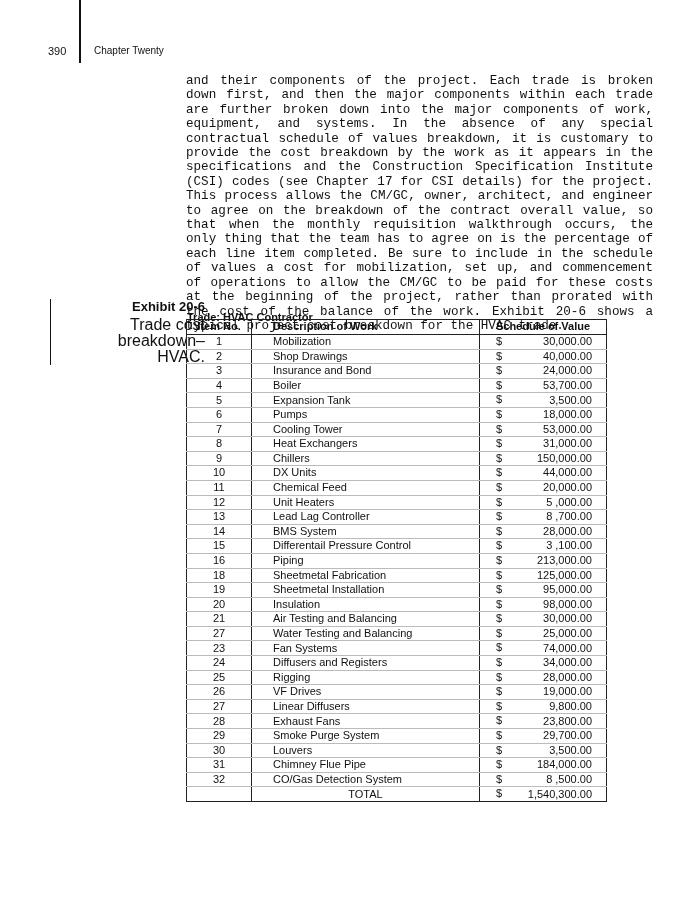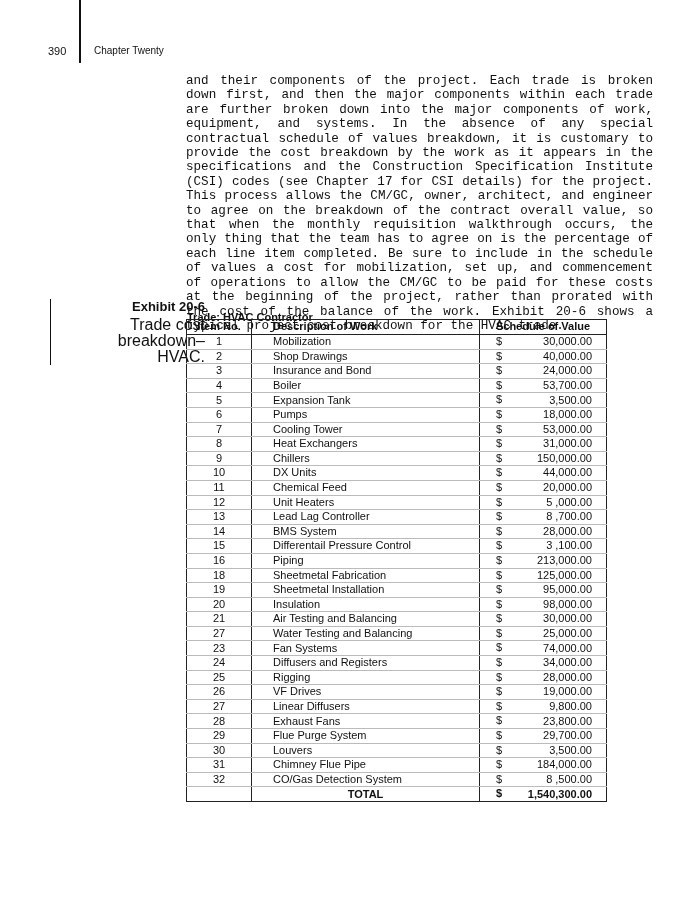--- a/index.html
+++ b/index.html
@@ -17,21 +17,21 @@
     table.sov th { font-weight: bold; border-bottom: 1px solid #222; padding: 0; height: 14px; }
     table.sov td { padding: 0; height: 13.6px; border-bottom: 1px solid #bbb; }
     table.sov th.c-item, table.sov td.c-item { width: 64px; text-align: center; border-right: 1px solid #222; }
     table.sov th.c-desc, table.sov td.c-desc { width: 206px; border-right: 1px solid #222; }
     table.sov th.c-desc { text-align: left; padding-left: 21px; }
     table.sov td.c-desc { padding-left: 21px; }
     table.sov th.c-val { text-align: center; }
     table.sov td.c-val { position: relative; }
     .dollar { position: absolute; left: 16px; top: 0; }
     .amt { display: block; text-align: right; padding-right: 14px; }
-    tr.total-row td { border-top: 1.5px solid #222; border-bottom: none; font-weight: bold; height: 14px; }
+    tr.total-row td { border-top: 1.5px solid #222; border-bottom: none; font-weight: normal; height: 14px; }
     tr.total-row td.c-desc { text-align: center; padding-left: 0; }
   </style>
 </head>
 <body>
 
 <div class="running-head">
   <div class="head-rule"></div>
   <span class="page-num">390</span>
   <span class="chapter-name">Chapter Twenty</span>
 </div>
@@ -265,21 +265,21 @@
       <tr>
         <td class="c-item">28</td>
         <td class="c-desc">Exhaust Fans</td>
         <td class="c-val">
           <span class="dollar">$</span>
           <span class="amt">23,800.00</span>
         </td>
       </tr>
       <tr>
         <td class="c-item">29</td>
-        <td class="c-desc">Flue Purge System</td>
+        <td class="c-desc">Smoke Purge System</td>
         <td class="c-val">
           <span class="dollar">$</span>
           <span class="amt">29,700.00</span>
         </td>
       </tr>
       <tr>
         <td class="c-item">30</td>
         <td class="c-desc">Louvers</td>
         <td class="c-val">
           <span class="dollar">$</span>

